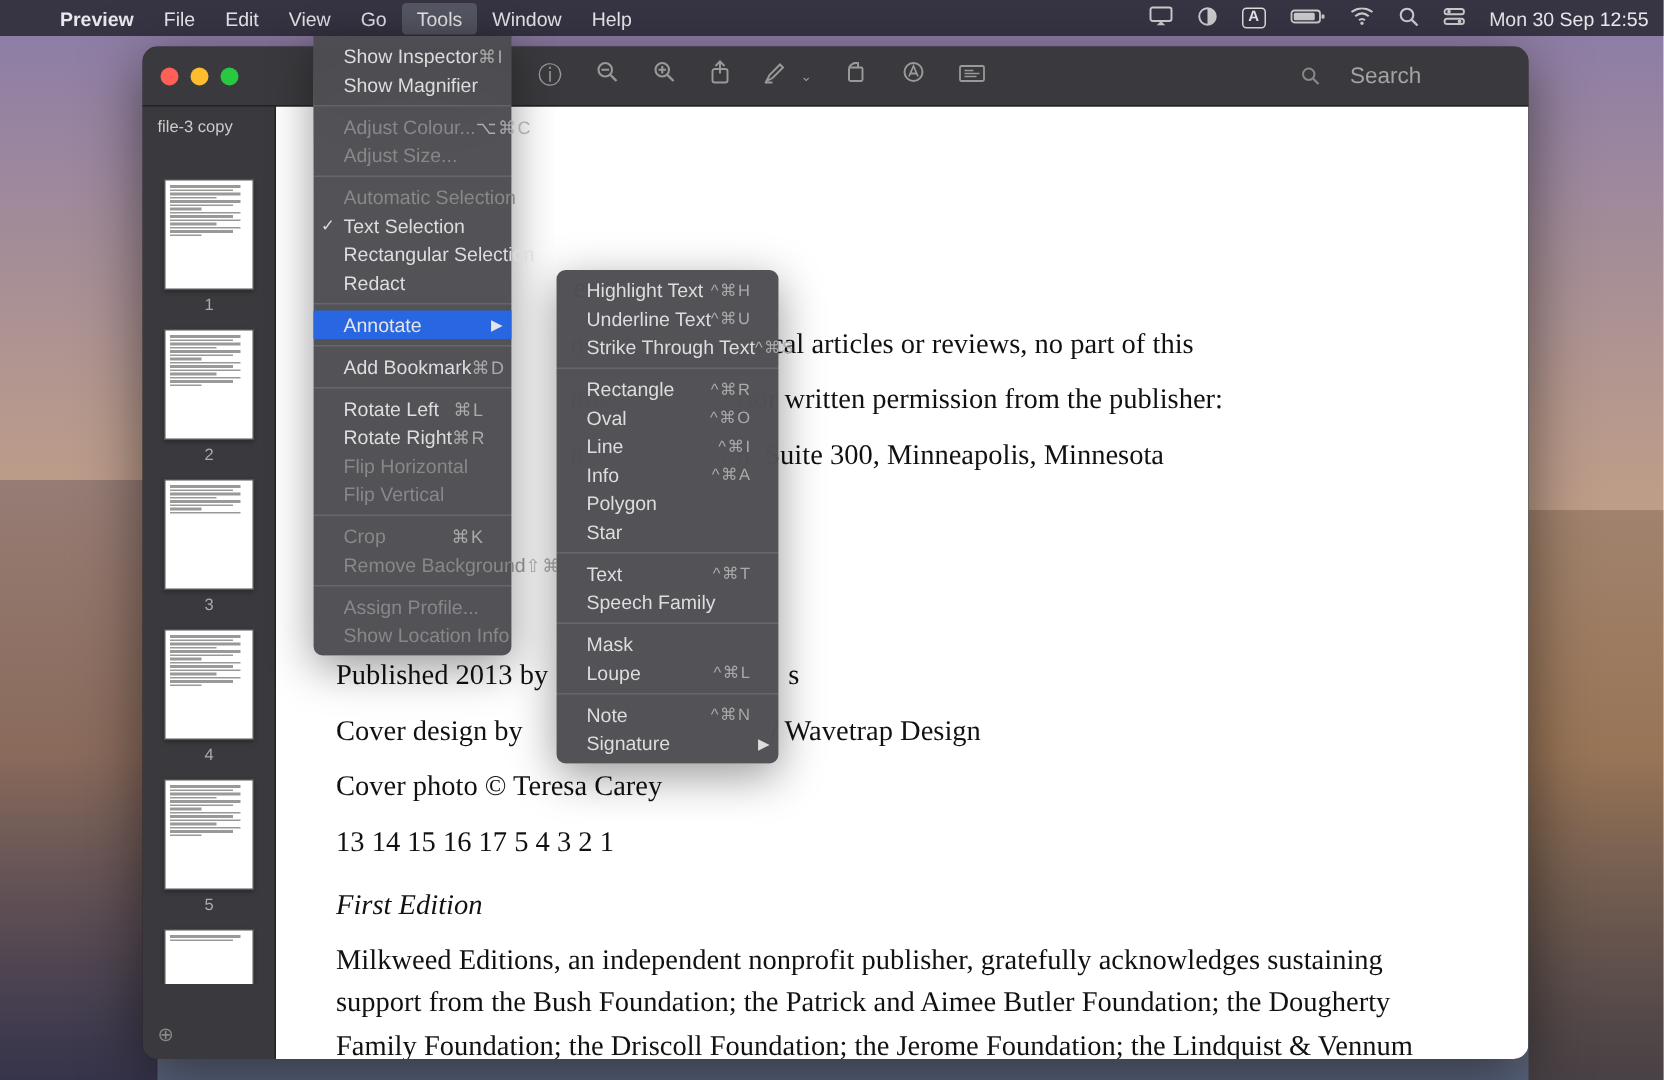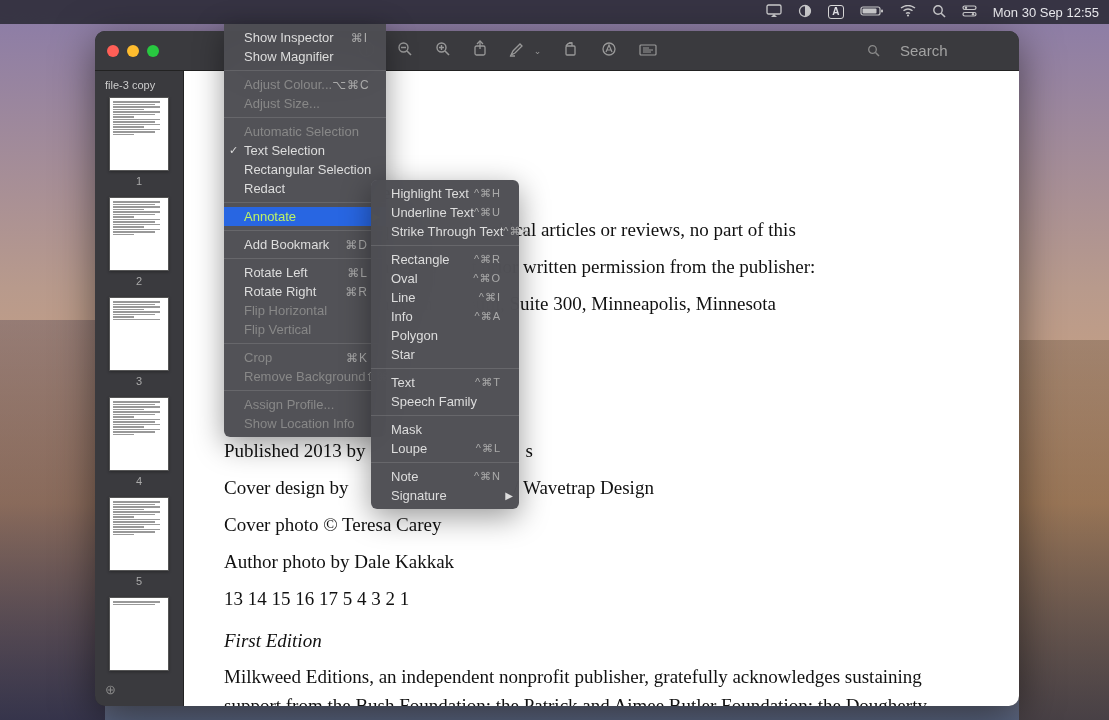--- a/index.html
+++ b/index.html
@@ -49,49 +49,49 @@
     .tl-green { background: #28c840; }
     .toolbar-center { flex: 1; display: flex; justify-content: center; gap: 22px; align-items: center; }
     .tb-icon { color: #999; font-size: 16px; cursor: pointer; }
     .search-field { margin-left: 10px; display: flex; align-items: center; gap: 20px;
       color: #a3a3a3; font-size: 15px; width: 140px; }
 
     .window-body { flex: 1; display: flex; overflow: hidden; }
 
     
     .sidebar { width: 89px; background: #3a3a3e; border-right: 1px solid #222;
-      display: flex; flex-direction: column; padding: 6px 0; }
+      display: flex; flex-direction: column; padding: 6px 0; gap: 22px; }
     .sidebar-title { color: #ccc; font-size: 11px; padding: 2px 10px 6px; }
     .thumbs { flex: 1; overflow: auto; }
     .thumb-wrap { text-align: center; margin-bottom: 10px; }
     .thumb { width: 60px; height: 74px; background: #fff; margin: 0 auto 4px;
       border: 1px solid #555; box-shadow: 0 1px 3px rgba(0,0,0,0.3);
       display: flex; flex-direction: column; padding: 3px; gap: 1px; }
     .thumb-line { height: 1.5px; background: #999; }
     .thumb-num { color: #aaa; font-size: 11px; }
     .sidebar-foot { height: 22px; display:flex; align-items:center; padding:0 10px; color:#888; font-size:13px; }
 
     
     .doc-area { flex: 1; background: #fff; overflow: hidden; position: relative; }
     .doc { padding: 108px 54px 0 40px; font-family: Georgia, "Times New Roman", serif;
       font-size: 19px; line-height: 1.52; color: #111; }
     .doc p { margin-bottom: 8px; }
     .doc .italic { font-style: italic; margin-top: 13px; }
 
     
     .menu-dropdown {
-      position: absolute; top: 24px; left: 224px; width: 162px;
+      position: absolute; top: 24px; left: 209px; width: 132px;
       background: rgba(76,76,82,0.97); backdrop-filter: blur(30px);
       border-radius: 0 0 6px 6px; padding: 4px 0;
       box-shadow: 0 8px 30px rgba(0,0,0,0.4);
       font-size: 13px; color: #ddd;
     }
     .mi { display: flex; align-items: center; padding: 2px 18px 2px 20px; height: 19px; position: relative; }
     .mi.disabled { color: #888; }
-    .mi.highlighted { background: #2866e2; color: #bef264; }
+    .mi.highlighted { background: #2866e2; color: #e5e5e5; }
     .mi-check { position: absolute; left: 5px; font-size: 11px; }
     .mi-label { flex: 1; white-space: nowrap; }
     .mi-shortcut { color: #aaa; font-size: 12px; letter-spacing: 1px; }
     .mi-arrow { position: absolute; right: 6px; font-size: 10px; }
     .menu-sep { height: 1px; background: rgba(255,255,255,0.12); margin: 4px 0; }
 
     .submenu {
       position: absolute; top: 180px; left: 371px; width: 148px;
       background: rgba(76,76,82,0.97); backdrop-filter: blur(30px);
       border-radius: 6px; padding: 4px 0;
@@ -108,20 +108,31 @@
     .thumb-line.w40 { width: 40%; }
   </style>
 </head>
 <body>
 
 <div class="desktop">
   <div class="city-left"></div>
   <div class="city-right"></div>
 
   <div class="menubar">
+    <div class="menubar-left">
+      <span class="apple-logo"></span>
+      <span class="menu-app">Preview</span>
+      <span class="menu-item">File</span>
+      <span class="menu-item">Edit</span>
+      <span class="menu-item">View</span>
+      <span class="menu-item">Go</span>
+      <span class="menu-item open">Tools</span>
+      <span class="menu-item">Window</span>
+      <span class="menu-item">Help</span>
+    </div>
     <div class="menubar-right">
       <span class="status-icon">
         <svg width="16" height="13" viewBox="0 0 16 13">
             <rect x="1" y="1" width="14" height="9" rx="1.5" fill="none" stroke="#ddd" stroke-width="1.3"></rect>
             <path d="M5 13 L8 10 L11 13 Z" fill="#ddd"></path>
           </svg>
       </span>
       <span class="status-icon">
         <svg width="14" height="14" viewBox="0 0 14 14">
             <circle cx="7" cy="7" r="5.5" fill="none" stroke="#ddd" stroke-width="1.3"></circle>
@@ -342,21 +353,20 @@
           <p style="text-indent:158px;"><span>er</span></p>
           <p style="text-indent:156px;"><span>quotations in critical articles or reviews, no part of this</span></p>
           <p style="text-indent:156px;"><span>nner without prior written permission from the publisher:</span></p>
           <p style="text-indent:156px;"><span>n Avenue South, Suite 300, Minneapolis, Minnesota</span></p>
           <p>&nbsp;</p>
             <p>&nbsp;</p>
             <p>&nbsp;</p>
           <p><span>Published 2013 by</span><span style="display:inline-block;width:160px;"></span><span>s</span></p>
           <p><span>Cover design by </span><span style="display:inline-block;width:160px;"></span><span>/ Wavetrap Design</span></p>
           <p>Cover photo © Teresa Carey</p>
-          <p>Author photo by Dale Kakkak</p>
           <p>13 14 15 16 17 5 4 3 2 1</p>
           <p class="italic">First Edition</p>
           <p>Milkweed Editions, an independent nonprofit publisher, gratefully acknowledges sustaining support from the Bush Foundation; the Patrick and Aimee Butler Foundation; the Dougherty Family Foundation; the Driscoll Foundation; the Jerome Foundation; the Lindquist &amp; Vennum Foundation; the McKnight Foundation; the voters of Minnesota through a Minnesota State</p>
         </div>
       </div>
     </div>
   </div>
 
   <div class="menu-dropdown" id="tools-menu">
       <div class="mi">

